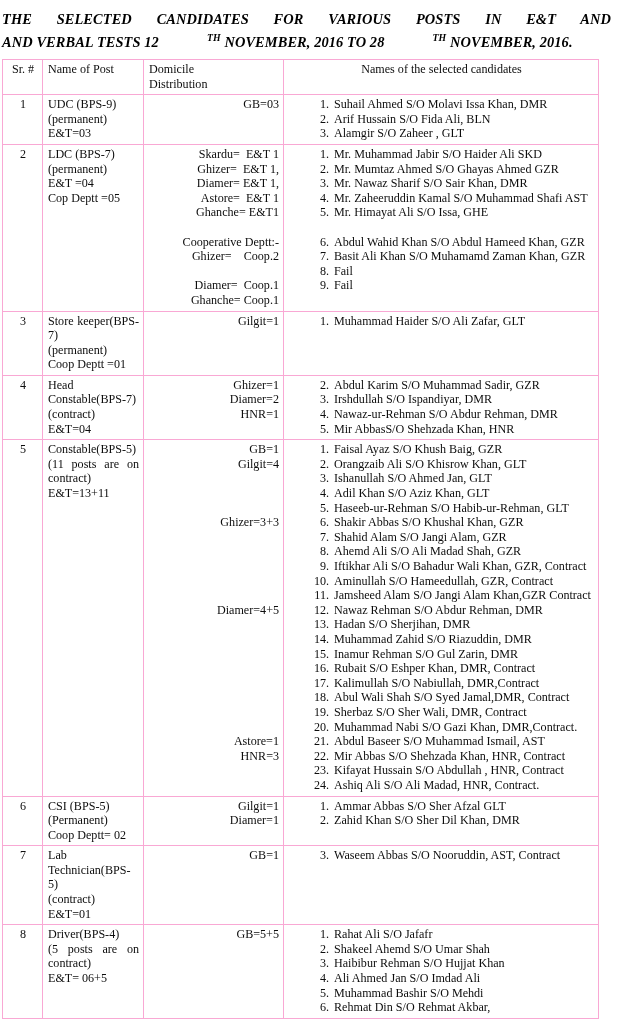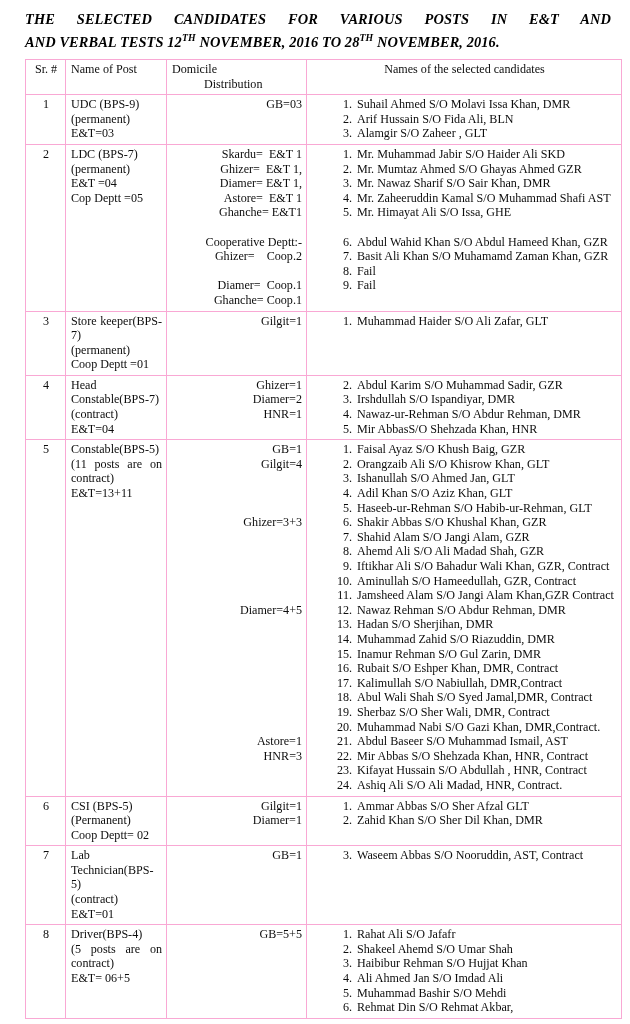--- a/index.html
+++ b/index.html
@@ -12,21 +12,21 @@
     width: 630px;
     height: 1024px;
     overflow: hidden;
     font-family: "Liberation Serif", "DejaVu Serif", serif;
     color: #0d0d0d;
   }
   .page {
     width: 630px;
     height: 1016px;
     box-sizing: border-box;
-    padding: 8px 16px 0 25px;
+    padding: 8px 16px 0 2px;
     position: relative;
   }
   
   .doc-title {
     font-weight: bold;
     font-style: italic;
     font-size: 14.4px;
     line-height: 22.5px;
     text-align: justify;
     text-align-last: left;
@@ -41,20 +41,21 @@
     text-align-last: justify;
     white-space: nowrap;
   }
   .doc-title .ln.last {
     text-align-last: left;
   }
   sup {
     font-size: 0.68em;
     vertical-align: super;
     line-height: 0;
+    margin-left: 48px;
   }
   
   table.main {
     border-collapse: collapse;
     width: 596px;
     table-layout: fixed;
     font-size: 12.1px;
   }
   table.main th, table.main td {
     border: 1px solid #f9a8d4;
@@ -64,21 +65,21 @@
     font-weight: normal;
   }
   col.c-sr    { width: 40px; }
   col.c-post  { width: 101px; }
   col.c-dom   { width: 140px; }
   col.c-names { width: 315px; }
 
   th.h-sr, th.h-post, th.h-dom { text-align: left; }
   th.h-sr { text-align: center; }
   th.h-names { text-align: center; }
-  th.h-dom .l2 { display: block; margin-left: 32px; }
+  th.h-dom .l2 { display: block; }
 
   td.sr {
     text-align: center;
   }
   td.post .just {
     text-align: justify;
     text-align-last: left;
   }
   td.dom .line { display: block; white-space: pre-wrap; min-height: 14.6px; text-align: right; }
   td.dom .gap { display: block; height: 14.6px; }

